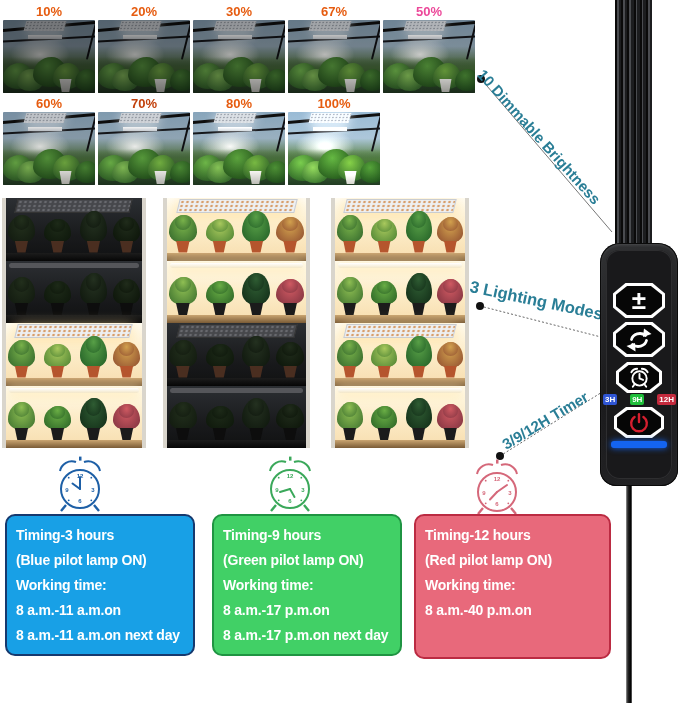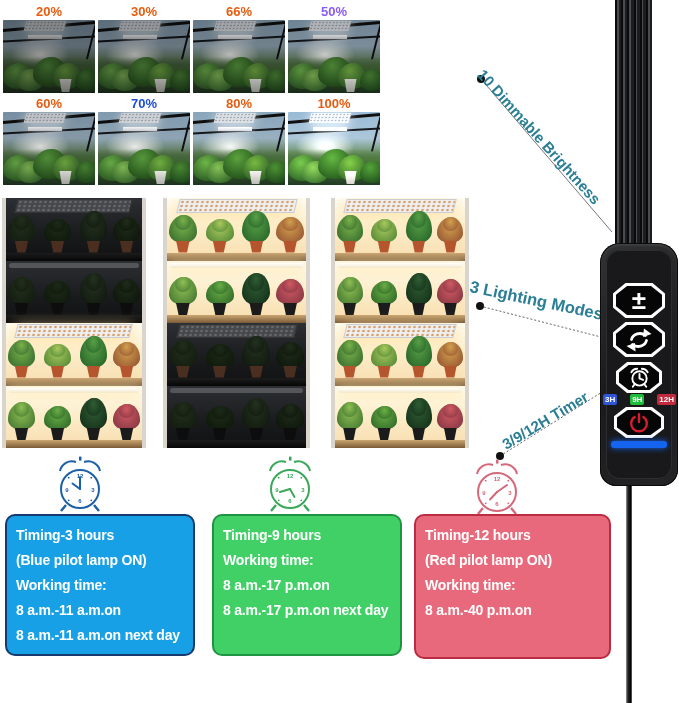--- a/index.html
+++ b/index.html
@@ -34,20 +34,38 @@
 .clock{position:absolute}
 svg text{font-family:"Liberation Sans",sans-serif}
 </style>
 </head>
 <body>
 
 <div class="canvas">
 
   <div class="g-row r1">
       <div class="g-cell" style="">
+        <div class="pct" style="color: rgb(230, 92, 16);">10%</div>
+        <div class="thumb" style="filter: brightness(0.55) saturate(0.99);">
+          <div style="position: absolute; top: 5px; left: -6px; right: -6px; height: 3px; background: rgb(14, 14, 14); transform: rotate(-5deg);"></div>
+          <div style="position: absolute; top: 18px; left: -4px; right: -4px; height: 2px; background: rgb(21, 22, 26); transform: rotate(-3deg);"></div>
+          <div style="position: absolute; right: 2px; top: -2px; width: 2px; height: 42px; background: rgb(16, 16, 20); transform: rotate(14deg);"></div>
+          <div style="position: absolute; top: 1px; left: 22px; width: 40px; height: 10px; background-color: rgb(215, 219, 224); background-image: radial-gradient(circle, rgb(154, 160, 168) 0.8px, transparent 1.2px); background-size: 3.5px 3px; transform: skewX(-16deg); box-shadow: rgba(255, 255, 255, 0.65) 0px 0px 10px;"></div>
+          <div style="position: absolute; top: 15px; left: 25px; width: 34px; height: 4px; background: linear-gradient(rgb(255, 255, 255), rgb(207, 212, 217)); box-shadow: rgba(255, 255, 255, 0.8) 0px 0px 8px;"></div>
+          <div style="position: absolute; top: 21px; left: 8px; width: 58px; height: 30px; background: radial-gradient(at 50% 45%, rgba(250, 250, 248, 0.95), rgba(250, 250, 248, 0) 72%);"></div>
+          <div style="position: absolute; bottom: 0px; left: 0px; right: 0px; height: 36px; background: linear-gradient(rgba(70, 104, 58, 0), rgb(70, 104, 58) 30%, rgb(31, 51, 32) 100%);"></div>
+          <div style="position: absolute; left: 0px; bottom: 4px; width: 30px; height: 26px; background: radial-gradient(circle at 42% 30%, rgb(111, 174, 78), rgb(47, 90, 40) 75%); border-radius: 55% 45% 50% 50% / 60% 60% 40% 40%;"></div>
+          <div style="position: absolute; left: 14px; bottom: 2px; width: 26px; height: 22px; background: radial-gradient(circle at 42% 30%, rgb(134, 187, 92), rgb(58, 104, 48) 75%); border-radius: 55% 45% 50% 50% / 60% 60% 40% 40%;"></div>
+          <div style="position: absolute; left: 30px; bottom: 6px; width: 34px; height: 30px; background: radial-gradient(circle at 42% 30%, rgb(93, 156, 67), rgb(39, 81, 31) 75%); border-radius: 55% 45% 50% 50% / 60% 60% 40% 40%;"></div>
+          <div style="position: absolute; left: 50px; bottom: 4px; width: 28px; height: 26px; background: radial-gradient(circle at 42% 30%, rgb(121, 178, 74), rgb(51, 96, 43) 75%); border-radius: 55% 45% 50% 50% / 60% 60% 40% 40%;"></div>
+          <div style="position: absolute; left: 72px; bottom: 2px; width: 24px; height: 22px; background: radial-gradient(circle at 42% 30%, rgb(79, 138, 58), rgb(34, 74, 30) 75%); border-radius: 55% 45% 50% 50% / 60% 60% 40% 40%;"></div>
+          <div style="position: absolute; bottom: 1px; left: 55px; width: 15px; height: 13px; clip-path: polygon(10% 0px, 90% 0px, 75% 100%, 25% 100%); background: linear-gradient(rgb(240, 239, 236), rgb(184, 184, 178));"></div>
+        </div>
+      </div>
+      <div class="g-cell" style="">
         <div class="pct" style="color: rgb(230, 92, 16);">20%</div>
         <div class="thumb" style="filter: brightness(0.618) saturate(1);">
           <div style="position: absolute; top: 5px; left: -6px; right: -6px; height: 3px; background: rgb(14, 14, 14); transform: rotate(-5deg);"></div>
           <div style="position: absolute; top: 18px; left: -4px; right: -4px; height: 2px; background: rgb(21, 22, 26); transform: rotate(-3deg);"></div>
           <div style="position: absolute; right: 2px; top: -2px; width: 2px; height: 42px; background: rgb(16, 16, 20); transform: rotate(14deg);"></div>
           <div style="position: absolute; top: 1px; left: 22px; width: 40px; height: 10px; background-color: rgb(215, 219, 224); background-image: radial-gradient(circle, rgb(154, 160, 168) 0.8px, transparent 1.2px); background-size: 3.5px 3px; transform: skewX(-16deg); box-shadow: rgba(255, 255, 255, 0.65) 0px 0px 10px;"></div>
           <div style="position: absolute; top: 15px; left: 25px; width: 34px; height: 4px; background: linear-gradient(rgb(255, 255, 255), rgb(207, 212, 217)); box-shadow: rgba(255, 255, 255, 0.8) 0px 0px 8px;"></div>
           <div style="position: absolute; top: 21px; left: 8px; width: 58px; height: 30px; background: radial-gradient(at 50% 45%, rgba(250, 250, 248, 0.95), rgba(250, 250, 248, 0) 72%);"></div>
           <div style="position: absolute; bottom: 0px; left: 0px; right: 0px; height: 36px; background: linear-gradient(rgba(70, 104, 58, 0), rgb(70, 104, 58) 30%, rgb(31, 51, 32) 100%);"></div>
           <div style="position: absolute; left: 0px; bottom: 4px; width: 30px; height: 26px; background: radial-gradient(circle at 42% 30%, rgb(111, 174, 78), rgb(47, 90, 40) 75%); border-radius: 55% 45% 50% 50% / 60% 60% 40% 40%;"></div>
@@ -70,39 +88,39 @@
           <div style="position: absolute; bottom: 0px; left: 0px; right: 0px; height: 36px; background: linear-gradient(rgba(70, 104, 58, 0), rgb(70, 104, 58) 30%, rgb(31, 51, 32) 100%);"></div>
           <div style="position: absolute; left: 0px; bottom: 4px; width: 30px; height: 26px; background: radial-gradient(circle at 42% 30%, rgb(111, 174, 78), rgb(47, 90, 40) 75%); border-radius: 55% 45% 50% 50% / 60% 60% 40% 40%;"></div>
           <div style="position: absolute; left: 14px; bottom: 2px; width: 26px; height: 22px; background: radial-gradient(circle at 42% 30%, rgb(134, 187, 92), rgb(58, 104, 48) 75%); border-radius: 55% 45% 50% 50% / 60% 60% 40% 40%;"></div>
           <div style="position: absolute; left: 30px; bottom: 6px; width: 34px; height: 30px; background: radial-gradient(circle at 42% 30%, rgb(93, 156, 67), rgb(39, 81, 31) 75%); border-radius: 55% 45% 50% 50% / 60% 60% 40% 40%;"></div>
           <div style="position: absolute; left: 50px; bottom: 4px; width: 28px; height: 26px; background: radial-gradient(circle at 42% 30%, rgb(121, 178, 74), rgb(51, 96, 43) 75%); border-radius: 55% 45% 50% 50% / 60% 60% 40% 40%;"></div>
           <div style="position: absolute; left: 72px; bottom: 2px; width: 24px; height: 22px; background: radial-gradient(circle at 42% 30%, rgb(79, 138, 58), rgb(34, 74, 30) 75%); border-radius: 55% 45% 50% 50% / 60% 60% 40% 40%;"></div>
           <div style="position: absolute; bottom: 1px; left: 55px; width: 15px; height: 13px; clip-path: polygon(10% 0px, 90% 0px, 75% 100%, 25% 100%); background: linear-gradient(rgb(240, 239, 236), rgb(184, 184, 178));"></div>
         </div>
       </div>
       <div class="g-cell" style="">
-        <div class="pct" style="color: rgb(230, 92, 16);">66%</div>
+        <div class="pct" style="color: rgb(230, 92, 16);">67%</div>
         <div class="thumb" style="filter: brightness(0.754) saturate(1.04);">
           <div style="position: absolute; top: 5px; left: -6px; right: -6px; height: 3px; background: rgb(14, 14, 14); transform: rotate(-5deg);"></div>
           <div style="position: absolute; top: 18px; left: -4px; right: -4px; height: 2px; background: rgb(21, 22, 26); transform: rotate(-3deg);"></div>
           <div style="position: absolute; right: 2px; top: -2px; width: 2px; height: 42px; background: rgb(16, 16, 20); transform: rotate(14deg);"></div>
           <div style="position: absolute; top: 1px; left: 22px; width: 40px; height: 10px; background-color: rgb(215, 219, 224); background-image: radial-gradient(circle, rgb(154, 160, 168) 0.8px, transparent 1.2px); background-size: 3.5px 3px; transform: skewX(-16deg); box-shadow: rgba(255, 255, 255, 0.65) 0px 0px 10px;"></div>
           <div style="position: absolute; top: 15px; left: 25px; width: 34px; height: 4px; background: linear-gradient(rgb(255, 255, 255), rgb(207, 212, 217)); box-shadow: rgba(255, 255, 255, 0.8) 0px 0px 8px;"></div>
           <div style="position: absolute; top: 21px; left: 8px; width: 58px; height: 30px; background: radial-gradient(at 50% 45%, rgba(250, 250, 248, 0.95), rgba(250, 250, 248, 0) 72%);"></div>
           <div style="position: absolute; bottom: 0px; left: 0px; right: 0px; height: 36px; background: linear-gradient(rgba(70, 104, 58, 0), rgb(70, 104, 58) 30%, rgb(31, 51, 32) 100%);"></div>
           <div style="position: absolute; left: 0px; bottom: 4px; width: 30px; height: 26px; background: radial-gradient(circle at 42% 30%, rgb(111, 174, 78), rgb(47, 90, 40) 75%); border-radius: 55% 45% 50% 50% / 60% 60% 40% 40%;"></div>
           <div style="position: absolute; left: 14px; bottom: 2px; width: 26px; height: 22px; background: radial-gradient(circle at 42% 30%, rgb(134, 187, 92), rgb(58, 104, 48) 75%); border-radius: 55% 45% 50% 50% / 60% 60% 40% 40%;"></div>
           <div style="position: absolute; left: 30px; bottom: 6px; width: 34px; height: 30px; background: radial-gradient(circle at 42% 30%, rgb(93, 156, 67), rgb(39, 81, 31) 75%); border-radius: 55% 45% 50% 50% / 60% 60% 40% 40%;"></div>
           <div style="position: absolute; left: 50px; bottom: 4px; width: 28px; height: 26px; background: radial-gradient(circle at 42% 30%, rgb(121, 178, 74), rgb(51, 96, 43) 75%); border-radius: 55% 45% 50% 50% / 60% 60% 40% 40%;"></div>
           <div style="position: absolute; left: 72px; bottom: 2px; width: 24px; height: 22px; background: radial-gradient(circle at 42% 30%, rgb(79, 138, 58), rgb(34, 74, 30) 75%); border-radius: 55% 45% 50% 50% / 60% 60% 40% 40%;"></div>
           <div style="position: absolute; bottom: 1px; left: 55px; width: 15px; height: 13px; clip-path: polygon(10% 0px, 90% 0px, 75% 100%, 25% 100%); background: linear-gradient(rgb(240, 239, 236), rgb(184, 184, 178));"></div>
         </div>
       </div>
       <div class="g-cell" style="">
-        <div class="pct" style="color: #8b5cf6; text-align: center;">50%</div>
+        <div class="pct" style="color: #ec4899; text-align: center;">50%</div>
         <div class="thumb" style="filter: brightness(0.822) saturate(1.06);">
           <div style="position: absolute; top: 5px; left: -6px; right: -6px; height: 3px; background: rgb(14, 14, 14); transform: rotate(-5deg);"></div>
           <div style="position: absolute; top: 18px; left: -4px; right: -4px; height: 2px; background: rgb(21, 22, 26); transform: rotate(-3deg);"></div>
           <div style="position: absolute; right: 2px; top: -2px; width: 2px; height: 42px; background: rgb(16, 16, 20); transform: rotate(14deg);"></div>
           <div style="position: absolute; top: 1px; left: 22px; width: 40px; height: 10px; background-color: rgb(215, 219, 224); background-image: radial-gradient(circle, rgb(154, 160, 168) 0.8px, transparent 1.2px); background-size: 3.5px 3px; transform: skewX(-16deg); box-shadow: rgba(255, 255, 255, 0.65) 0px 0px 10px;"></div>
           <div style="position: absolute; top: 15px; left: 25px; width: 34px; height: 4px; background: linear-gradient(rgb(255, 255, 255), rgb(207, 212, 217)); box-shadow: rgba(255, 255, 255, 0.8) 0px 0px 8px;"></div>
           <div style="position: absolute; top: 21px; left: 8px; width: 58px; height: 30px; background: radial-gradient(at 50% 45%, rgba(250, 250, 248, 0.95), rgba(250, 250, 248, 0) 72%);"></div>
           <div style="position: absolute; bottom: 0px; left: 0px; right: 0px; height: 36px; background: linear-gradient(rgba(70, 104, 58, 0), rgb(70, 104, 58) 30%, rgb(31, 51, 32) 100%);"></div>
           <div style="position: absolute; left: 0px; bottom: 4px; width: 30px; height: 26px; background: radial-gradient(circle at 42% 30%, rgb(111, 174, 78), rgb(47, 90, 40) 75%); border-radius: 55% 45% 50% 50% / 60% 60% 40% 40%;"></div>
           <div style="position: absolute; left: 14px; bottom: 2px; width: 26px; height: 22px; background: radial-gradient(circle at 42% 30%, rgb(134, 187, 92), rgb(58, 104, 48) 75%); border-radius: 55% 45% 50% 50% / 60% 60% 40% 40%;"></div>
@@ -126,21 +144,21 @@
           <div style="position: absolute; bottom: 0px; left: 0px; right: 0px; height: 36px; background: linear-gradient(rgba(70, 104, 58, 0), rgb(70, 104, 58) 30%, rgb(31, 51, 32) 100%);"></div>
           <div style="position: absolute; left: 0px; bottom: 4px; width: 30px; height: 26px; background: radial-gradient(circle at 42% 30%, rgb(111, 174, 78), rgb(47, 90, 40) 75%); border-radius: 55% 45% 50% 50% / 60% 60% 40% 40%;"></div>
           <div style="position: absolute; left: 14px; bottom: 2px; width: 26px; height: 22px; background: radial-gradient(circle at 42% 30%, rgb(134, 187, 92), rgb(58, 104, 48) 75%); border-radius: 55% 45% 50% 50% / 60% 60% 40% 40%;"></div>
           <div style="position: absolute; left: 30px; bottom: 6px; width: 34px; height: 30px; background: radial-gradient(circle at 42% 30%, rgb(93, 156, 67), rgb(39, 81, 31) 75%); border-radius: 55% 45% 50% 50% / 60% 60% 40% 40%;"></div>
           <div style="position: absolute; left: 50px; bottom: 4px; width: 28px; height: 26px; background: radial-gradient(circle at 42% 30%, rgb(121, 178, 74), rgb(51, 96, 43) 75%); border-radius: 55% 45% 50% 50% / 60% 60% 40% 40%;"></div>
           <div style="position: absolute; left: 72px; bottom: 2px; width: 24px; height: 22px; background: radial-gradient(circle at 42% 30%, rgb(79, 138, 58), rgb(34, 74, 30) 75%); border-radius: 55% 45% 50% 50% / 60% 60% 40% 40%;"></div>
           <div style="position: absolute; bottom: 1px; left: 55px; width: 15px; height: 13px; clip-path: polygon(10% 0px, 90% 0px, 75% 100%, 25% 100%); background: linear-gradient(rgb(240, 239, 236), rgb(184, 184, 178));"></div>
         </div>
       </div>
       <div class="g-cell" style="">
-        <div class="pct" style="color: #1d4ed8;">70%</div>
+        <div class="pct" style="color: #c2410c;">70%</div>
         <div class="thumb" style="filter: brightness(0.958) saturate(1.09);">
           <div style="position: absolute; top: 5px; left: -6px; right: -6px; height: 3px; background: rgb(14, 14, 14); transform: rotate(-5deg);"></div>
           <div style="position: absolute; top: 18px; left: -4px; right: -4px; height: 2px; background: rgb(21, 22, 26); transform: rotate(-3deg);"></div>
           <div style="position: absolute; right: 2px; top: -2px; width: 2px; height: 42px; background: rgb(16, 16, 20); transform: rotate(14deg);"></div>
           <div style="position: absolute; top: 1px; left: 22px; width: 40px; height: 10px; background-color: rgb(215, 219, 224); background-image: radial-gradient(circle, rgb(154, 160, 168) 0.8px, transparent 1.2px); background-size: 3.5px 3px; transform: skewX(-16deg); box-shadow: rgba(255, 255, 255, 0.65) 0px 0px 10px;"></div>
           <div style="position: absolute; top: 15px; left: 25px; width: 34px; height: 4px; background: linear-gradient(rgb(255, 255, 255), rgb(207, 212, 217)); box-shadow: rgba(255, 255, 255, 0.8) 0px 0px 8px;"></div>
           <div style="position: absolute; top: 21px; left: 8px; width: 58px; height: 30px; background: radial-gradient(at 50% 45%, rgba(250, 250, 248, 0.95), rgba(250, 250, 248, 0) 72%);"></div>
           <div style="position: absolute; bottom: 0px; left: 0px; right: 0px; height: 36px; background: linear-gradient(rgba(70, 104, 58, 0), rgb(70, 104, 58) 30%, rgb(31, 51, 32) 100%);"></div>
           <div style="position: absolute; left: 0px; bottom: 4px; width: 30px; height: 26px; background: radial-gradient(circle at 42% 30%, rgb(111, 174, 78), rgb(47, 90, 40) 75%); border-radius: 55% 45% 50% 50% / 60% 60% 40% 40%;"></div>
           <div style="position: absolute; left: 14px; bottom: 2px; width: 26px; height: 22px; background: radial-gradient(circle at 42% 30%, rgb(134, 187, 92), rgb(58, 104, 48) 75%); border-radius: 55% 45% 50% 50% / 60% 60% 40% 40%;"></div>
@@ -541,20 +559,21 @@
 
   <div class="card" style="left: 5px; width: 190px; background: rgb(24, 160, 230); border-color: rgb(22, 57, 110);">
     <p>Timing-3 hours</p>
     <p>(Blue pilot lamp ON)</p>
     <p>Working time:</p>
     <p>8 a.m.-11 a.m.on</p>
     <p>8 a.m.-11 a.m.on next day</p>
   </div>
   <div class="card" style="left: 212px; width: 190px; background: rgb(65, 208, 102); border-color: rgb(31, 148, 66);">
     <p>Timing-9 hours</p>
+    <p>(Green pilot lamp ON)</p>
     <p>Working time:</p>
     <p>8 a.m.-17 p.m.on</p>
     <p>8 a.m.-17 p.m.on next day</p>
   </div>
   <div class="card" style="left: 414px; width: 197px; height: 145px; background: rgb(232, 105, 123); border-color: rgb(187, 43, 66);">
     <p>Timing-12 hours</p>
     <p>(Red pilot lamp ON)</p>
     <p>Working time:</p>
     <p>8 a.m.-40 p.m.on</p>
   </div>

